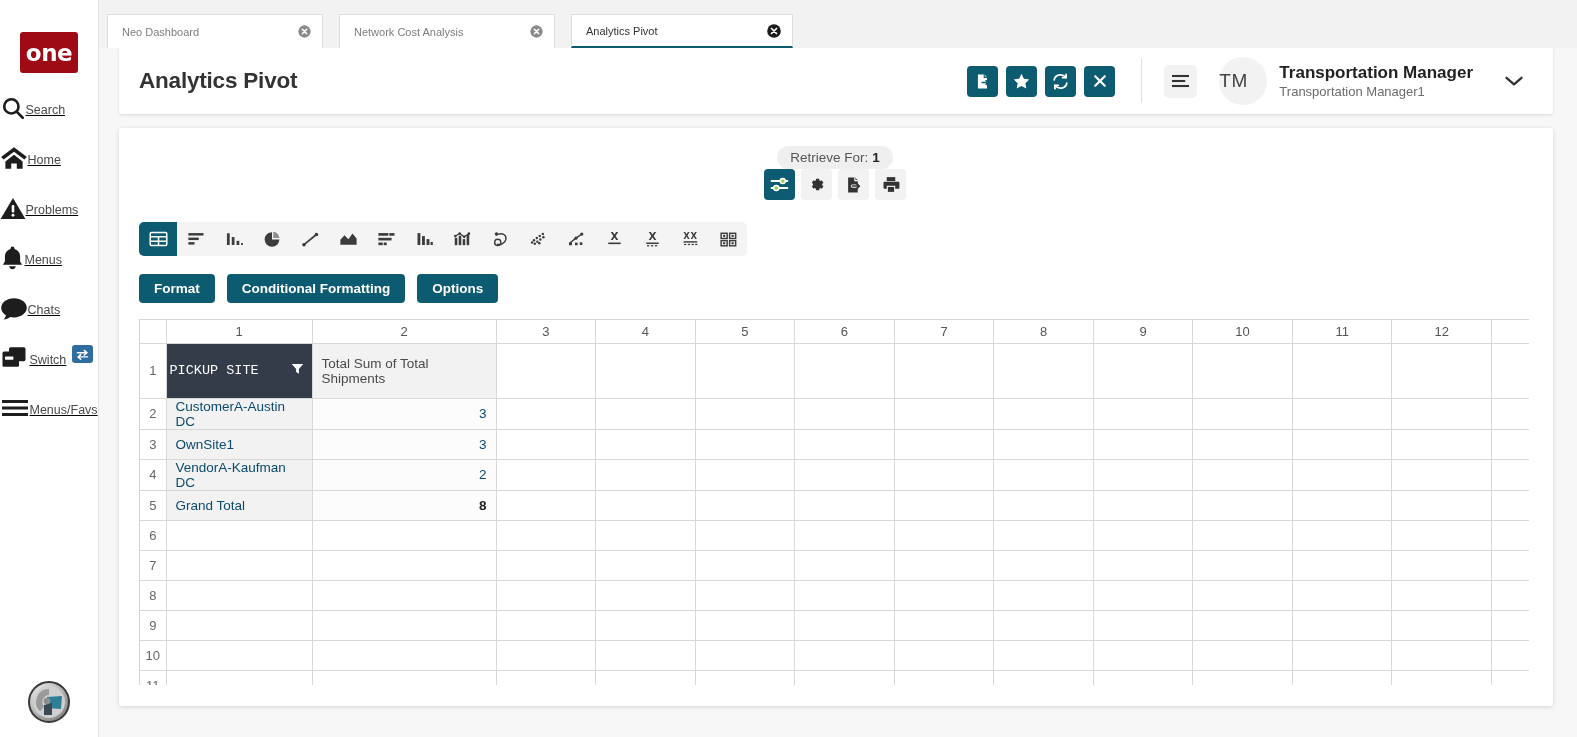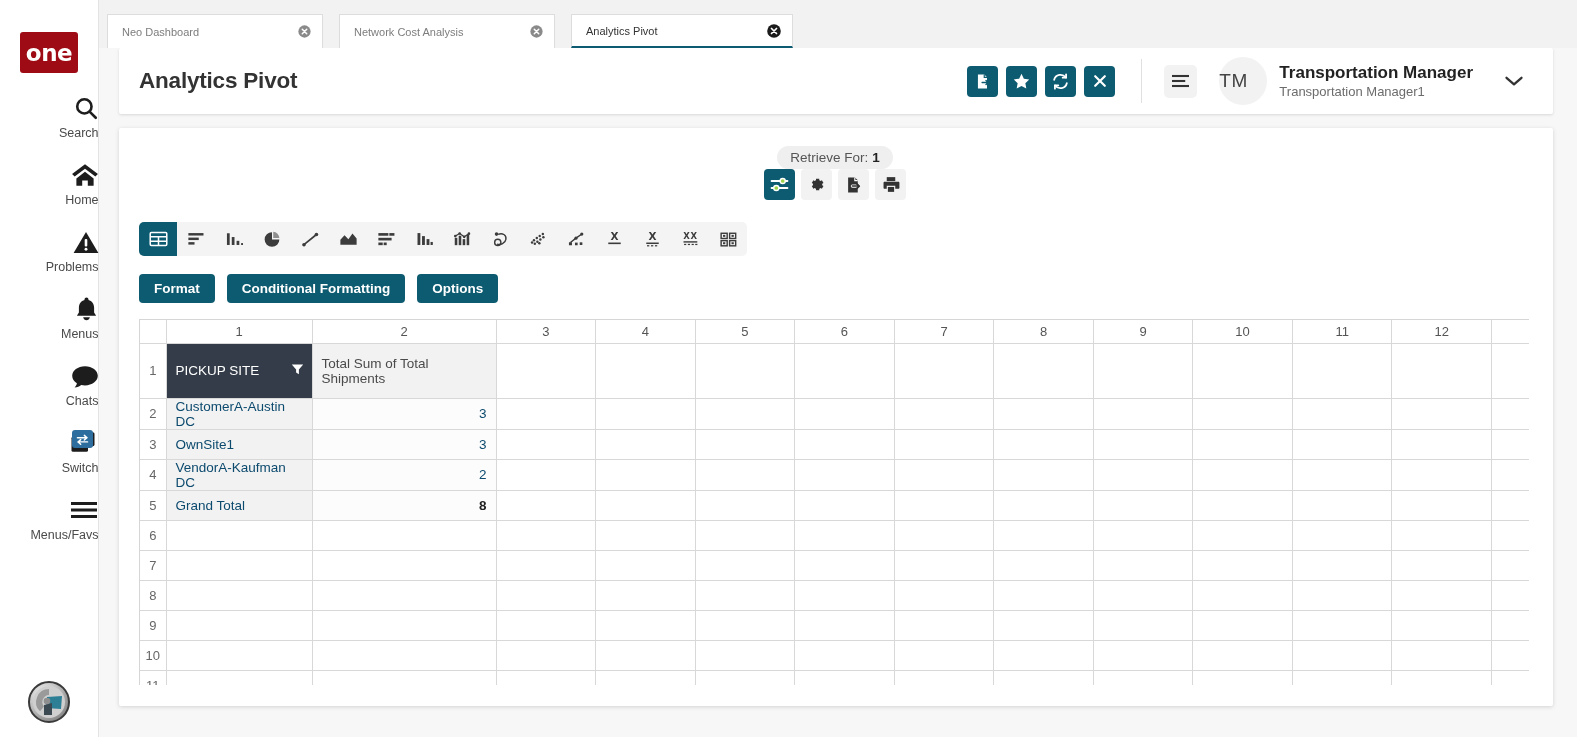--- a/index.html
+++ b/index.html
@@ -17,22 +17,22 @@
     border-right: 1px solid #e3e3e3;
     display: flex; flex-direction: column; align-items: center;
     flex: 0 0 99px; position: relative;
   }
   .logo {
     width: 58px; height: 41px; background: #9e0b14; border-radius: 3px;
     margin-top: 32px; display: flex; align-items: center; justify-content: center;
   }
   .logo-text { color: #fff; font-size: 23px; font-weight: 700; letter-spacing: -0.5px; font-family: "DejaVu Sans", sans-serif; }
   .rail-item {
-    margin-top: 20px; width: 99px; display: flex; flex-direction: column;
-    align-items: flex-end; cursor: pointer; position: relative;
+    margin-top: 20px; width: 99px; display: flex; flex-direction: row;
+    align-items: center; cursor: pointer; position: relative; text-decoration: underline;
   }
   .rail-item:first-of-type { margin-top: 28px; }
   .rail-ico { height: 30px; display:flex; align-items:center; justify-content:center; color:#222; }
   .rail-lbl { font-size: 12.5px; color: #4a4a4a; margin-top: 3px; }
   .switch-badge {
     position: absolute; right: 6px; top: 2px;
     width: 21px; height: 18px; background: #2e6e9e; border-radius: 3px;
     display:flex; align-items:center; justify-content:center;
   }
   .avatar-globe {
@@ -126,22 +126,23 @@
   .rowhead { background:#fff; color:#666; font-size:13px; text-align:center; width:26px; }
   .c-1 { width: 146px; }
   .c-2 { width: 184px; }
   .c-n { width: 99.5px; }
   .c-last { width: 38px; }
   .cell { font-size:13.5px; color:#0c4a6e; padding: 0 9px; }
   .cell.dim { background:#f2f2f2; }
   .cell.val { text-align:right; background:#fcfcfc; }
   .cell.val.bold { font-weight:700; color:#222; }
   .hdr-dark {
-    background:#333c48; color:#fff; font-weight:700; font-size:13.5px; padding:0 9px;
+    background:#333c48; color:#fff; font-weight:700; font-size:13.5px; padding:0 3px;
     position:relative;
+    font-family:Liberation Mono, monospace;
   }
   .hdr-dark .flt { position:absolute; right:8px; top:50%; transform:translateY(-50%); }
   .hdr-meas { background:#f2f2f2; color:#4a4a4a; font-size:13.5px; padding:12px 9px; }
 </style>
 </head>
 <body>
 
 <div class="app">
 
   <div class="rail">

